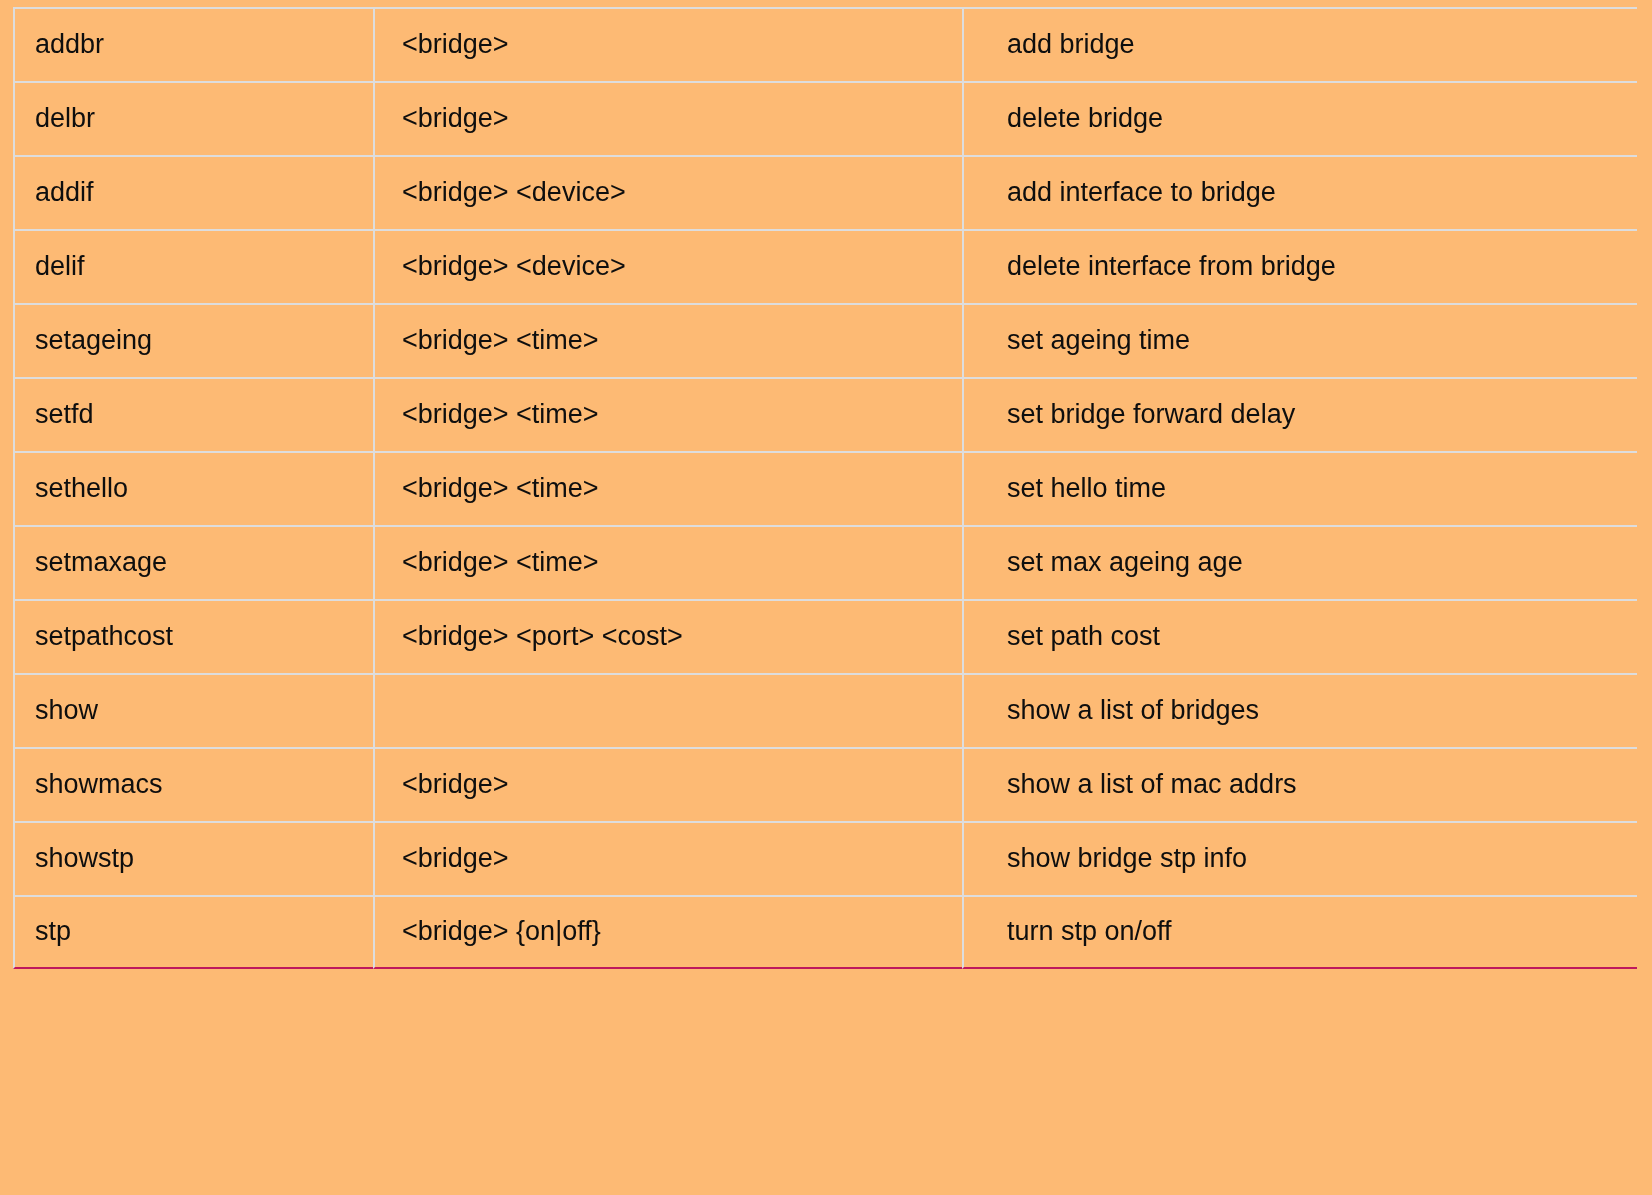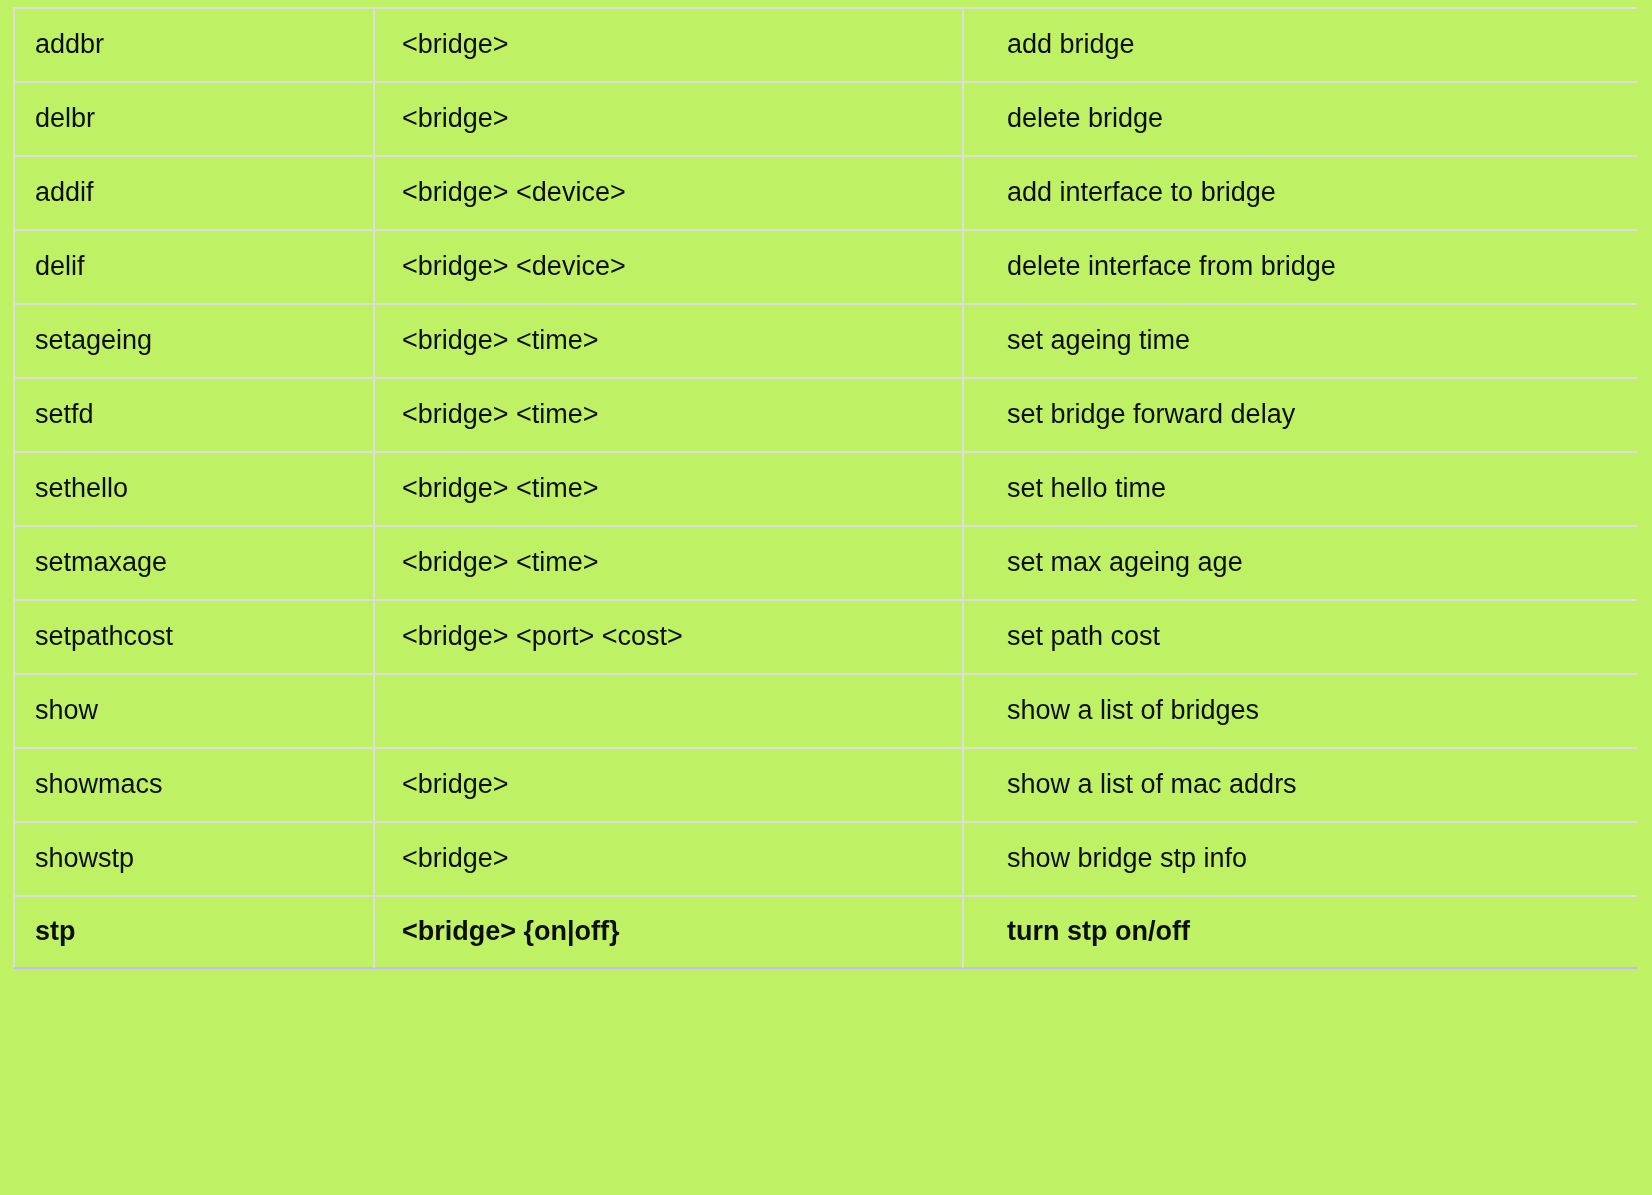--- a/index.html
+++ b/index.html
@@ -11,21 +11,21 @@
     width: 1652px;
     height: 1195px;
     overflow: hidden;
     font-family: "Liberation Sans", "DejaVu Sans", sans-serif;
   }
 
   .page {
     position: relative;
     width: 1652px;
     height: 1195px;
-    background: #bef264;
+    background: #fdba74;
     box-sizing: border-box;
   }
 
   
   .cmd-table {
     position: absolute;
     left: 13px;
     top: 7px;
     width: 1624px;
     border-collapse: separate;
@@ -53,22 +53,21 @@
     overflow: hidden;
   }
 
   
   .cmd-table td.cell-command { padding: 0 10px 0 20px; }
   .cmd-table td.cell-args    { padding: 0 10px 0 27px; }
   .cmd-table td.cell-desc    { padding: 0 10px 0 43px; border-right: 2px solid #dddddd; }
 
   
   .cmd-table tr.table-row:last-child > td {
-    border-bottom: 2px solid #c4b5fd;
-    font-weight: bold;
+    border-bottom: 2px solid #be185d;
   }
 
   .cell-text {
     display: block;
   }
 </style>
 </head>
 <body>
 
 <div class="page">

